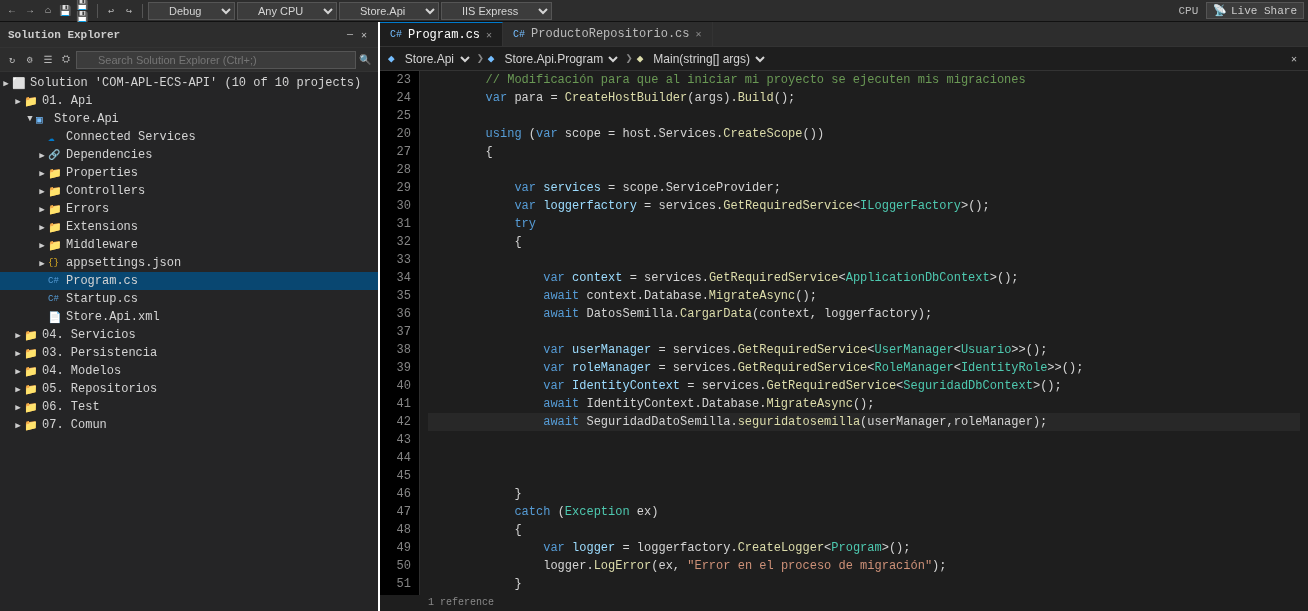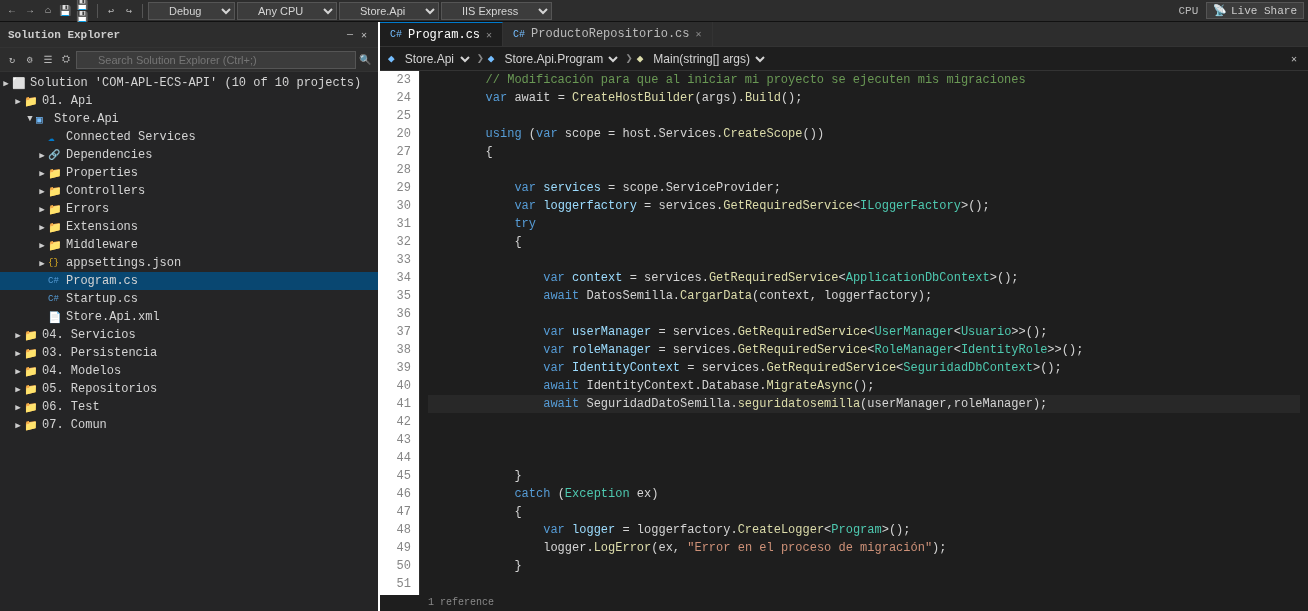--- a/index.html
+++ b/index.html
@@ -245,21 +245,21 @@
     
     .code-editor {
       flex: 1;
       overflow: auto;
       display: flex;
       background: #1e1e1e;
     }
     .code-editor::-webkit-scrollbar { width: 8px; height: 8px; }
     .code-editor::-webkit-scrollbar-thumb { background: #555; }
     .line-numbers {
-      background: #ffffff;
+      background: #000000;
       padding: 0 8px 0 8px;
       text-align: right;
       color: #858585;
       font-size: 12px;
       user-select: none;
       flex-shrink: 0;
       min-width: 40px;
       border-right: 1px solid #2e2e2e;
     }
     .code-lines {
@@ -548,31 +548,32 @@
           <div class="line-num">46</div>
           <div class="line-num">47</div>
           <div class="line-num">48</div>
           <div class="line-num">49</div>
           <div class="line-num">50</div>
           <div class="line-num">51</div>
           <div class="line-num">52</div>
         </div>
       <div class="code-lines" id="code-lines">
           <div class="code-line"><span class="cmt">        // Modificación para que al iniciar mi proyecto se ejecuten mis migraciones</span></div>
-          <div class="code-line"><span class="plain">        </span><span class="kw">var</span><span class="plain"> await = </span><span class="method">CreateHostBuilder</span><span class="plain">(args).</span><span class="method">Build</span><span class="plain">();</span></div>
+          <div class="code-line"><span class="plain">        </span><span class="kw">var</span><span class="plain"> para = </span><span class="method">CreateHostBuilder</span><span class="plain">(args).</span><span class="method">Build</span><span class="plain">();</span></div>
           <div class="code-line">&nbsp;</div>
           <div class="code-line"><span class="plain">        </span><span class="kw">using</span><span class="plain"> (</span><span class="kw">var</span><span class="plain"> scope = host.Services.</span><span class="method">CreateScope</span><span class="plain">())</span></div>
           <div class="code-line"><span class="plain">        {</span></div>
           <div class="code-line">&nbsp;</div>
           <div class="code-line"><span class="plain">            </span><span class="kw">var</span><span class="plain"> </span><span class="var-name">services</span><span class="plain"> = scope.ServiceProvider;</span></div>
           <div class="code-line"><span class="plain">            </span><span class="kw">var</span><span class="plain"> </span><span class="var-name">loggerfactory</span><span class="plain"> = services.</span><span class="method">GetRequiredService</span><span class="plain">&lt;</span><span class="ref">ILoggerFactory</span><span class="plain">&gt;();</span></div>
           <div class="code-line"><span class="plain">            </span><span class="kw">try</span></div>
           <div class="code-line"><span class="plain">            {</span></div>
           <div class="code-line">&nbsp;</div>
           <div class="code-line"><span class="plain">                </span><span class="kw">var</span><span class="plain"> </span><span class="var-name">context</span><span class="plain"> = services.</span><span class="method">GetRequiredService</span><span class="plain">&lt;</span><span class="ref">ApplicationDbContext</span><span class="plain">&gt;();</span></div>
+          <div class="code-line"><span class="plain">                </span><span class="kw">await</span><span class="plain"> context.Database.</span><span class="method">MigrateAsync</span><span class="plain">();</span></div>
           <div class="code-line"><span class="plain">                </span><span class="kw">await</span><span class="plain"> DatosSemilla.</span><span class="method">CargarData</span><span class="plain">(context, loggerfactory);</span></div>
           <div class="code-line">&nbsp;</div>
           <div class="code-line"><span class="plain">                </span><span class="kw">var</span><span class="plain"> </span><span class="var-name">userManager</span><span class="plain"> = services.</span><span class="method">GetRequiredService</span><span class="plain">&lt;</span><span class="ref">UserManager</span><span class="plain">&lt;</span><span class="ref">Usuario</span><span class="plain">&gt;&gt;();</span></div>
           <div class="code-line"><span class="plain">                </span><span class="kw">var</span><span class="plain"> </span><span class="var-name">roleManager</span><span class="plain"> = services.</span><span class="method">GetRequiredService</span><span class="plain">&lt;</span><span class="ref">RoleManager</span><span class="plain">&lt;</span><span class="ref">IdentityRole</span><span class="plain">&gt;&gt;();</span></div>
           <div class="code-line"><span class="plain">                </span><span class="kw">var</span><span class="plain"> </span><span class="var-name">IdentityContext</span><span class="plain"> = services.</span><span class="method">GetRequiredService</span><span class="plain">&lt;</span><span class="ref">SeguridadDbContext</span><span class="plain">&gt;();</span></div>
           <div class="code-line"><span class="plain">                </span><span class="kw">await</span><span class="plain"> IdentityContext.Database.</span><span class="method">MigrateAsync</span><span class="plain">();</span></div>
           <div class="code-line active-line"><span class="plain">                </span><span class="kw">await</span><span class="plain"> SeguridadDatoSemilla.</span><span class="method">seguridatosemilla</span><span class="plain">(userManager,roleManager);</span></div>
           <div class="code-line">&nbsp;</div>
           <div class="code-line">&nbsp;</div>
           <div class="code-line">&nbsp;</div>

